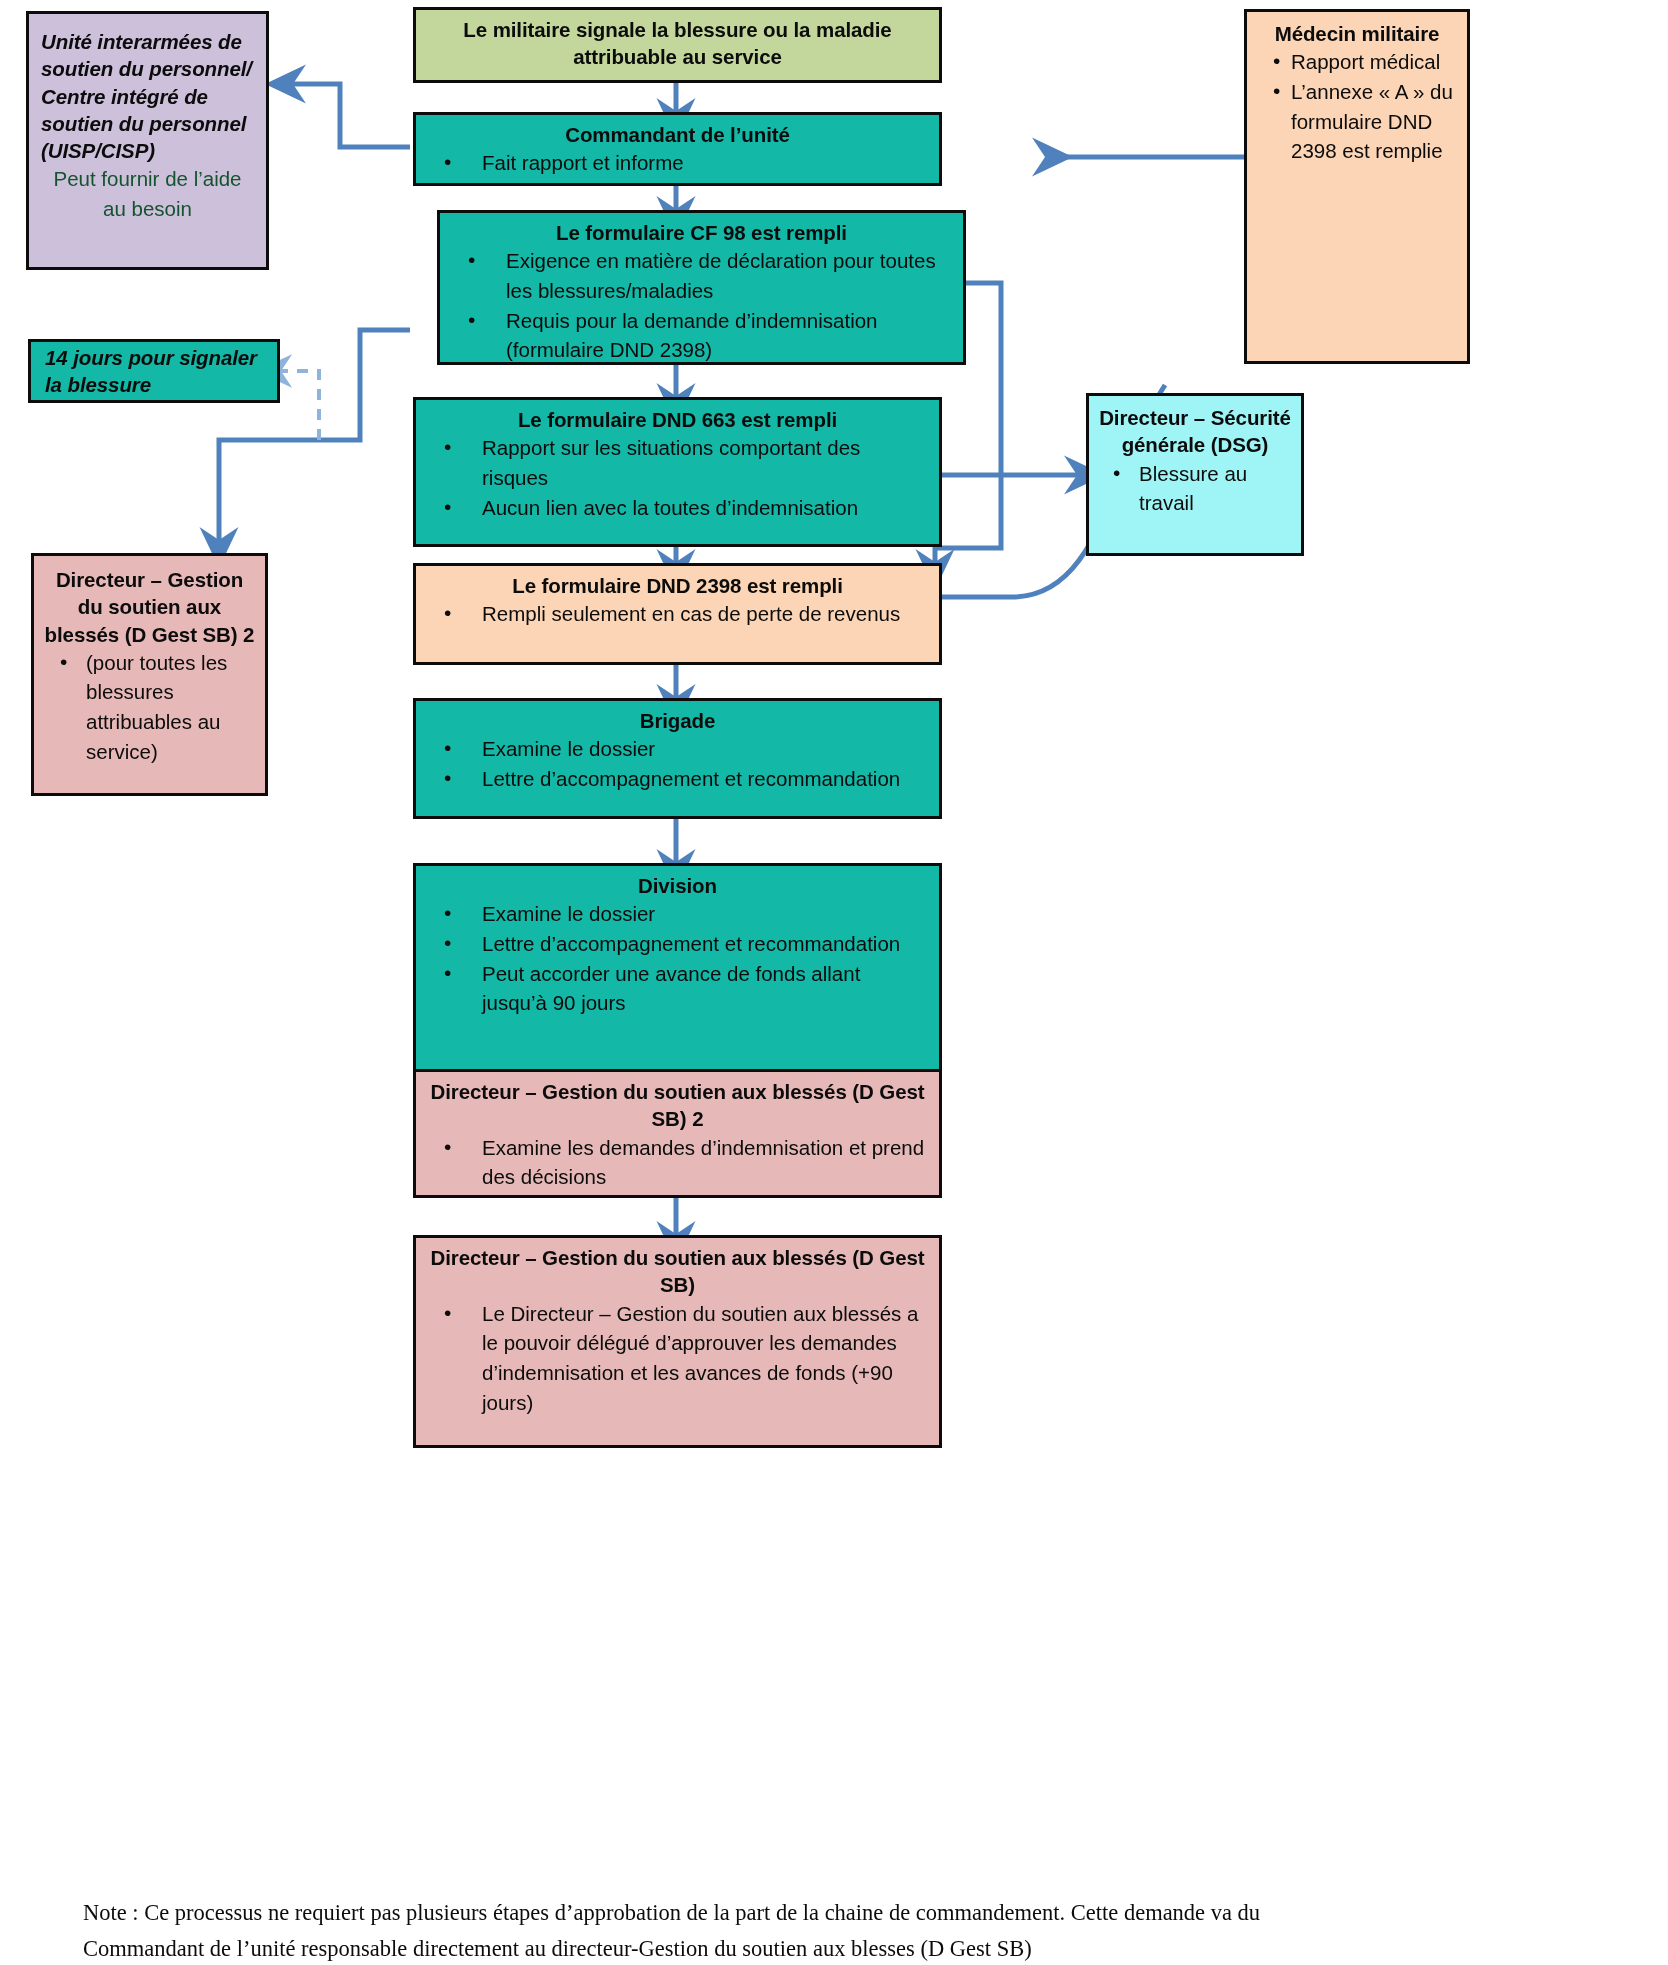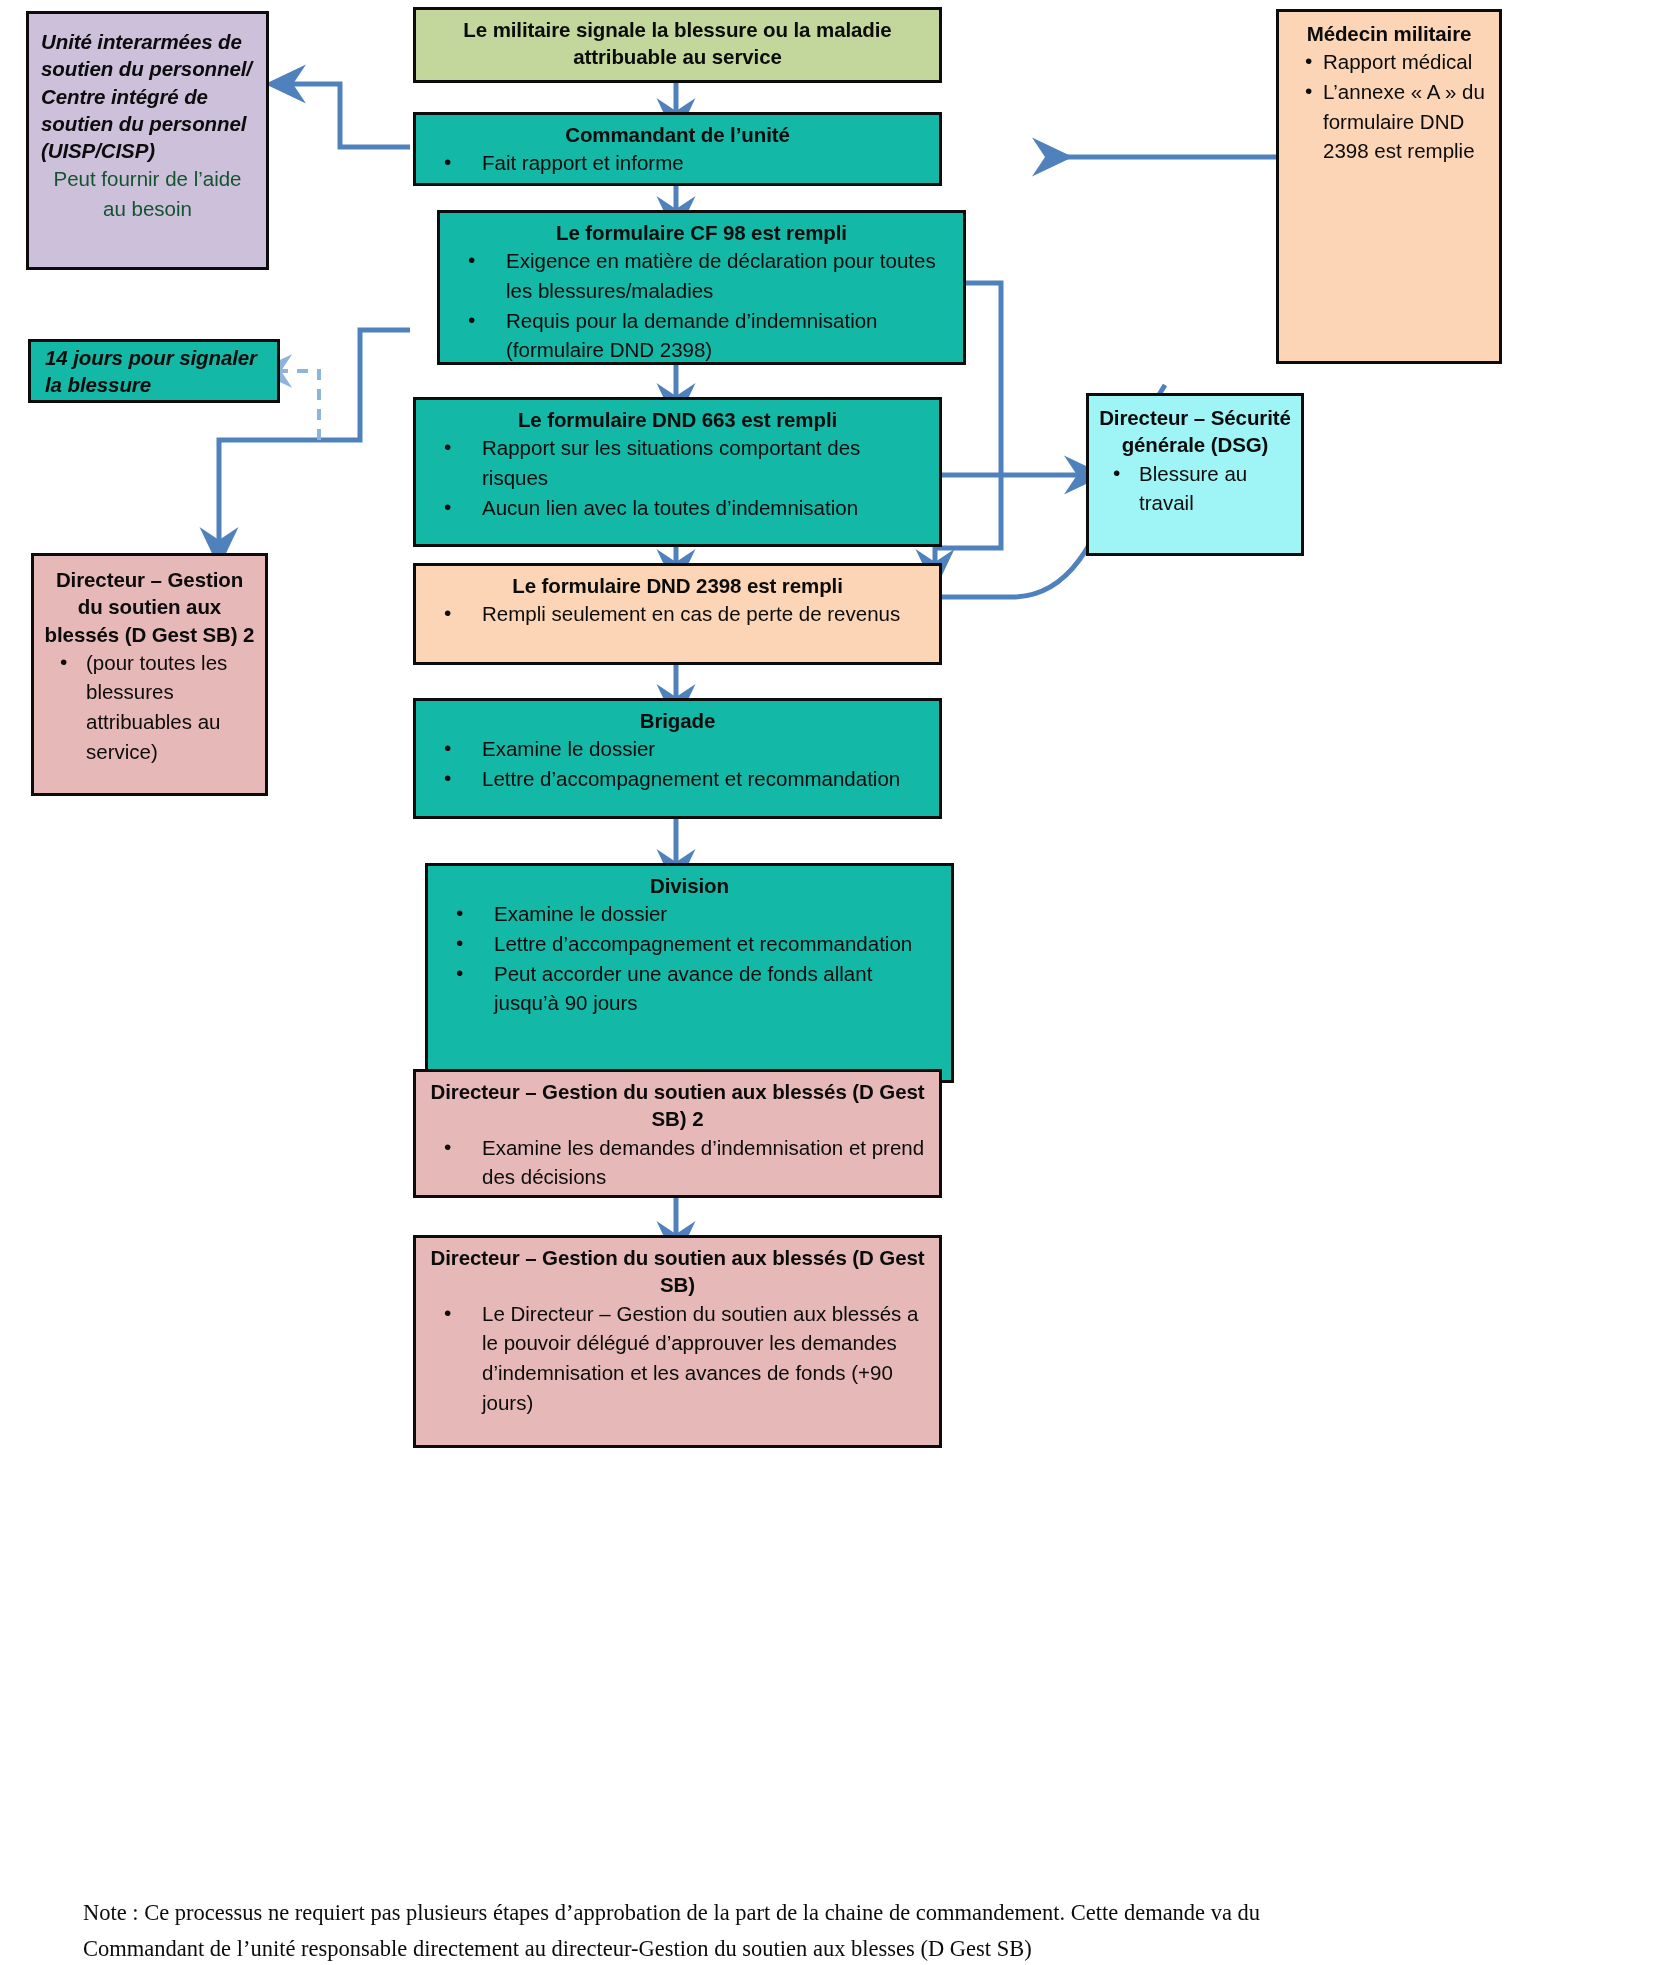--- a/index.html
+++ b/index.html
@@ -148,21 +148,21 @@
     <div class="plain">Peut fournir de l’aide au besoin</div>
   </div>
 
   <div class="box c-blue" style="left:413px; top:112px; width:529px; height:74px;">
     <div class="title">Commandant de l’unité</div>
     <ul>
       <li>Fait rapport et informe</li>
     </ul>
   </div>
 
-  <div class="box c-orange" style="left:1276px; top:9px; width:226px; height:355px; padding:8px 8px;">
+  <div class="box c-orange" style="left:1244px; top:9px; width:226px; height:355px; padding:8px 8px;">
     <div class="title">Médecin militaire</div>
     <ul>
       <li style="padding-left:36px;">Rapport médical</li>
       <li style="padding-left:36px;">L’annexe « A » du formulaire DND 2398 est remplie</li>
     </ul>
   </div>
 
   <div class="box c-blue" style="left:437px; top:210px; width:529px; height:155px;">
     <div class="title">Le formulaire CF 98 est rempli</div>
     <ul>
@@ -205,21 +205,21 @@
   </div>
 
   <div class="box c-blue" style="left:413px; top:698px; width:529px; height:121px;">
     <div class="title">Brigade</div>
     <ul>
       <li>Examine le dossier</li>
       <li>Lettre d’accompagnement et recommandation</li>
     </ul>
   </div>
 
-  <div class="box c-blue" style="left:413px; top:863px; width:529px; height:220px;margin-left:12px;">
+  <div class="box c-blue" style="left:413px; top:863px; width:529px; height:220px;">
     <div class="title">Division</div>
     <ul>
       <li>Examine le dossier</li>
       <li>Lettre d’accompagnement et recommandation</li>
       <li>Peut accorder une avance de fonds allant jusqu’à 90 jours</li>
     </ul>
   </div>
 
   <div class="box c-pink" style="left:413px; top:1069px; width:529px; height:129px;">
     <div class="title">Directeur – Gestion du soutien aux blessés (D Gest SB) 2</div>

